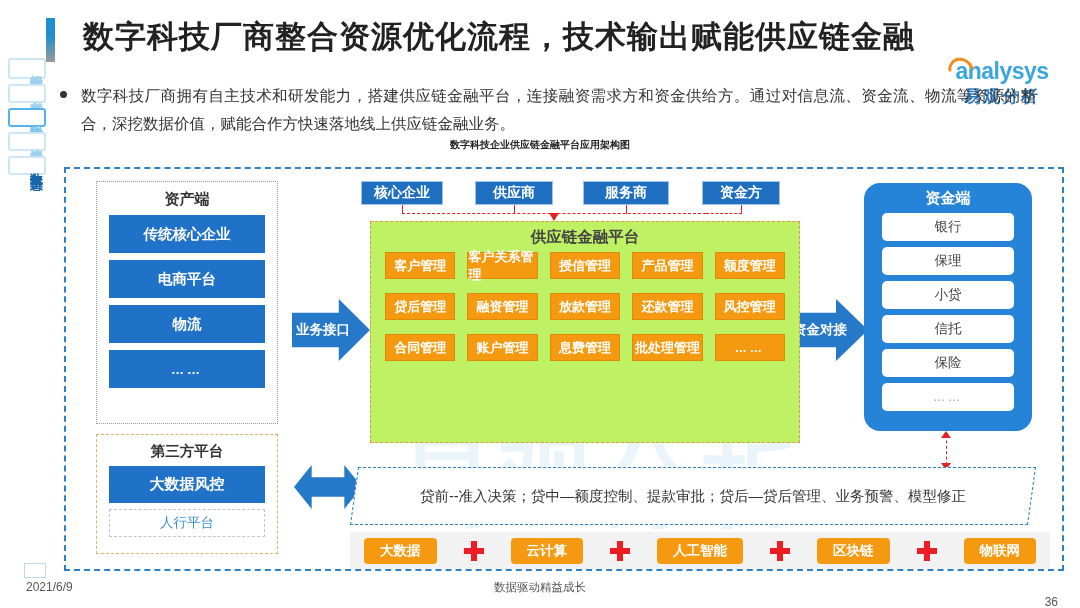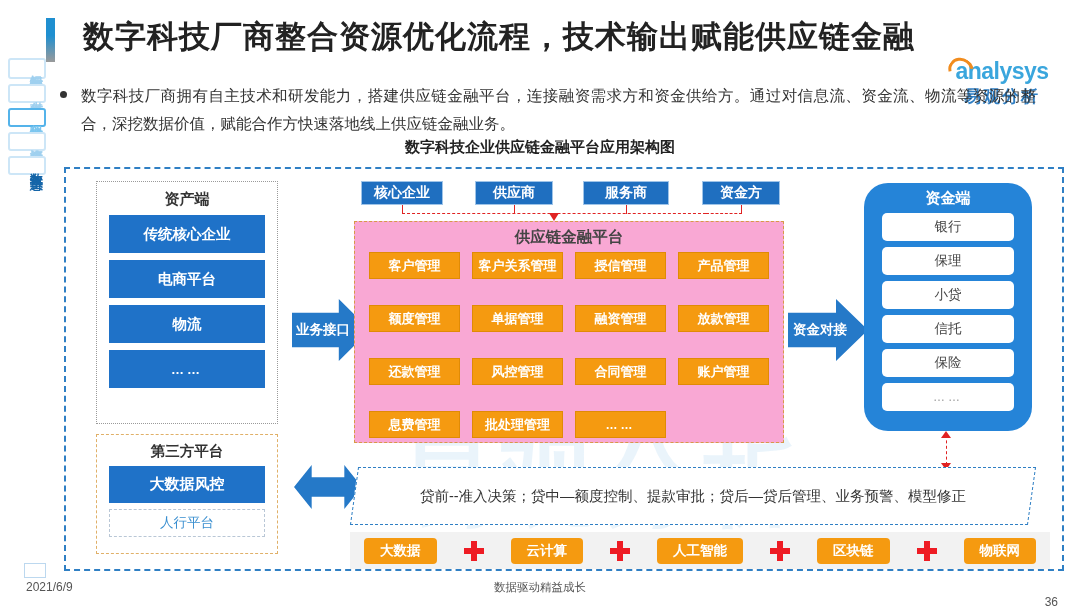--- a/index.html
+++ b/index.html
@@ -41,21 +41,21 @@
 
   
   .bullet-row { position: absolute; left: 60px; top: 82px; width: 1000px;
     display: flex; align-items: flex-start; }
   .bullet-dot { width: 7px; height: 7px; background: #333; border-radius: 50%;
     margin-top: 9px; margin-right: 14px; flex: 0 0 auto; }
   .bullet-text { font-size: 15.5px; line-height: 28px; color: #333;
     text-align: justify; width: 955px; }
 
   .diagram-title { position: absolute; left: 0; top: 138px; width: 1080px;
-    text-align: center; font-size: 15px; font-weight: bold; color: #222; }
+    text-align: center; font-size: 10px; font-weight: bold; color: #222; }
 
   
   .canvas { position: absolute; left: 64px; top: 167px; width: 1000px; height: 404px;
     border: 2px dashed #2f7fc4; }
 
   
   .asset-box { position: absolute; left: 30px; top: 12px; width: 182px; height: 243px;
     border: 1px dotted #9a9a9a; background: #fff; }
   .asset-title { text-align: center; font-size: 15px; font-weight: bold; color: #333;
     padding: 8px 0 6px; }
@@ -96,34 +96,34 @@
   .role-3 { left: 517px; top: 12px; width: 86px; }
   .role-4 { left: 636px; top: 12px; width: 78px; }
 
   .conn { position: absolute; border-top: 1.5px dashed #e02222; }
   .conn-v { position: absolute; border-left: 1.5px solid #e02222; }
   .conn-arrowhead { position: absolute; width: 0; height: 0;
     border-left: 5px solid transparent; border-right: 5px solid transparent;
     border-top: 8px solid #e02222; }
 
   
-  .platform { position: absolute; left: 288px; top: 52px; width: 430px; height: 222px;
-    border: 1.5px dashed #d79a46; background: #f9a8d4; }
+  .platform { position: absolute; left: 304px; top: 52px; width: 430px; height: 222px;
+    border: 1.5px dashed #d79a46; background: #bef264; }
   .platform-title { text-align: center; font-size: 15.5px; font-weight: bold;
     color: #444; padding: 5px 0 4px; }
-  .platform-grid { display: grid; grid-template-columns: repeat(4, 1fr);
-    gap: 26px 12px; padding: 0 14px; }
+  .platform-grid { display: grid; grid-template-columns: repeat(5, 1fr);
+    gap: 14px 12px; padding: 0 14px; }
   .mod { height: 27px; background: #f59a10; color: #fff; font-size: 13px;
     font-weight: bold; display: flex; align-items: center; justify-content: center;
     border: 1px solid #e08b05; }
   .mod.dots { font-size: 12px; letter-spacing: 3px; }
 
   
   .fund-box { position: absolute; left: 798px; top: 14px; width: 168px; height: 248px;
-    background: #2584d8; border-radius: 24px; }
+    background: #2584d8; border-radius: 16px; }
   .fund-title { text-align: center; font-size: 15px; font-weight: bold; color: #fff;
     padding: 6px 0 5px; }
   .fund-item { margin: 0 18px 6px; height: 28px; background: #fff; border-radius: 5px;
     color: #444; font-size: 13.5px; display: flex; align-items: center;
     justify-content: center; }
   .fund-item.dots { font-size: 12px; letter-spacing: 3px; color: #999; }
 
   
   .lifecycle { position: absolute; left: 288px; top: 298px; width: 678px; height: 58px;
     border: 1.5px dashed #2f7fc4; background: #fff;
@@ -245,21 +245,21 @@
     <div class="conn-arrowhead" style="left:483px; top:44px;"></div>
 
     <div class="platform">
       <div class="platform-title">供应链金融平台</div>
       <div class="platform-grid">
         <div class="mod">客户管理</div>
         <div class="mod">客户关系管理</div>
         <div class="mod">授信管理</div>
         <div class="mod">产品管理</div>
         <div class="mod">额度管理</div>
-        <div class="mod">单据管理</div>
+        <div class="mod">贷后管理</div>
         <div class="mod">融资管理</div>
         <div class="mod">放款管理</div>
         <div class="mod">还款管理</div>
         <div class="mod">风控管理</div>
         <div class="mod">合同管理</div>
         <div class="mod">账户管理</div>
         <div class="mod">息费管理</div>
         <div class="mod">批处理管理</div>
         <div class="mod dots">……</div>
       </div>

